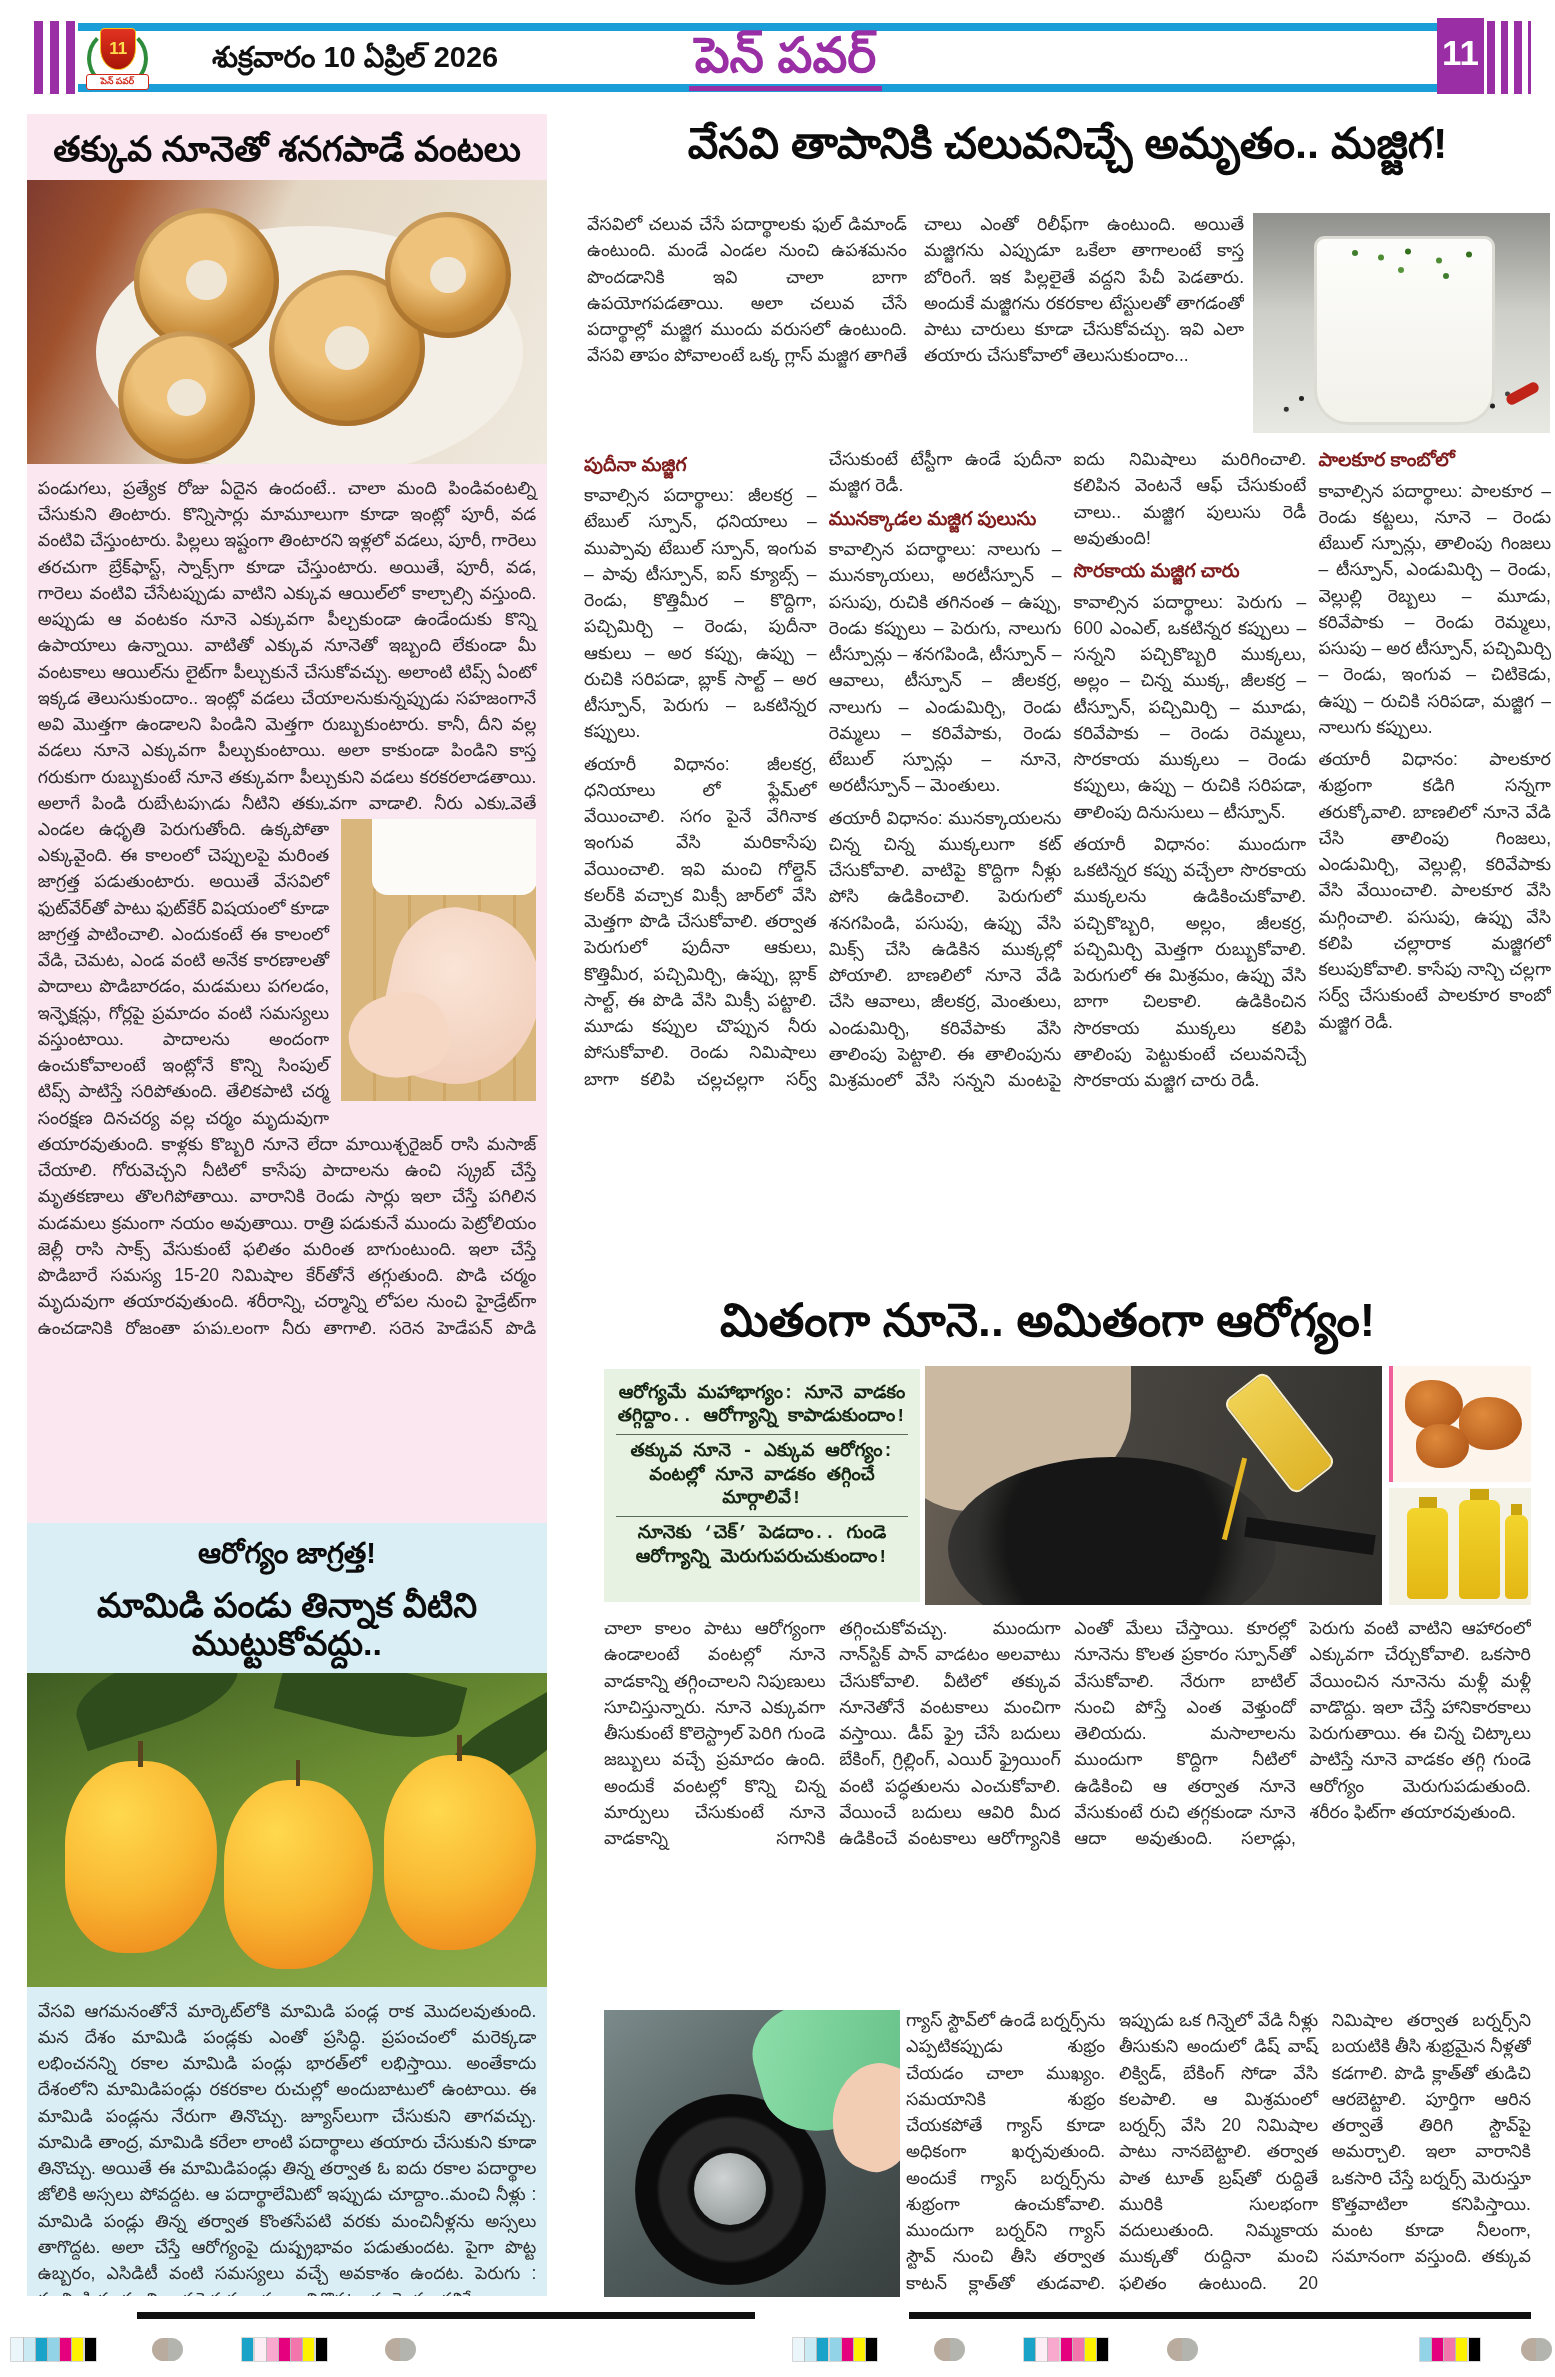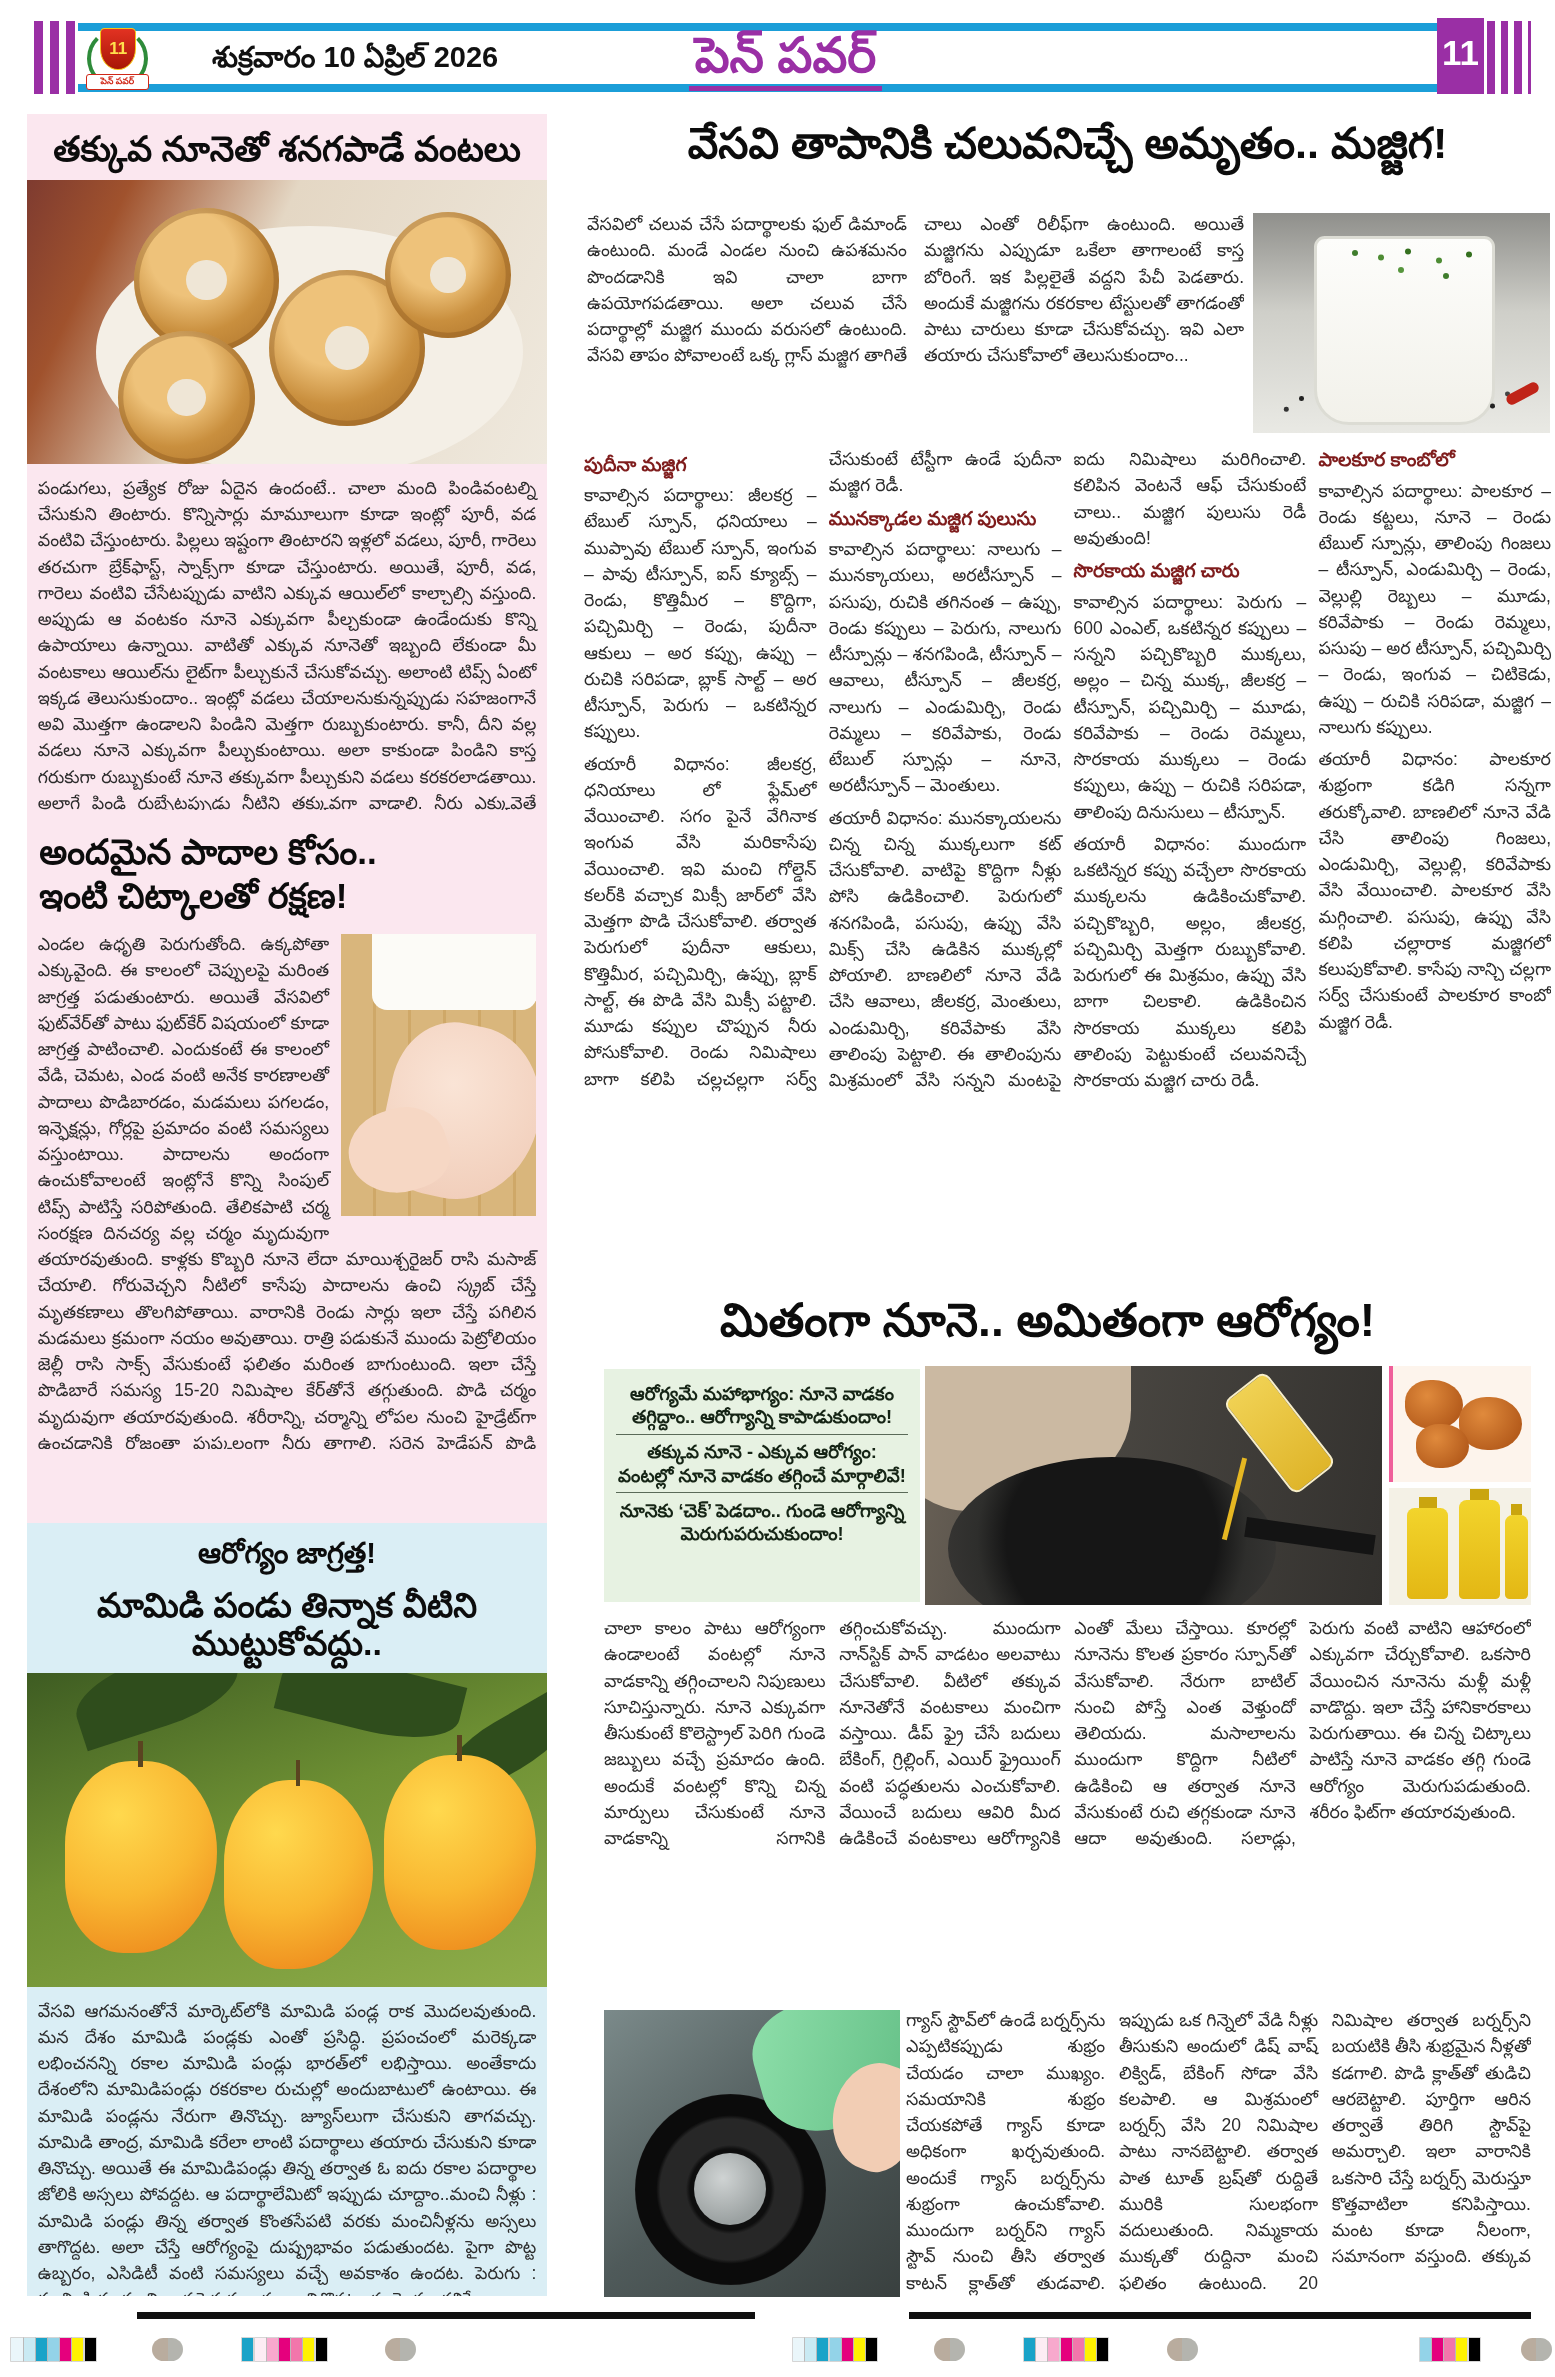--- a/index.html
+++ b/index.html
@@ -71,21 +71,21 @@
   .photo-bm .pepper{position:absolute;left:46px;top:183px;width:4.6px;height:4.6px;border-radius:50%;background:#222;box-shadow:191px 7.6px 0 #222,206px -4.6px 0 #444,-15.2px 10.7px 0 #333;}
   .photo-bm .chili{position:absolute;left:252px;top:175px;width:35px;height:10.7px;background:#c02418;border-radius:6.1px;transform:rotate(-28deg);}
   .bm-cols{position:absolute;left:0;top:326px;width:967px;height:766px;column-count:4;column-gap:12.2px;overflow:hidden;}
   .sub-head{font-weight:800;font-size:19px;color:#7f1d1d;margin:4.6px 0 3px 0;}
   .bm-cols p{margin:0 0 6.1px 0;}
 
   
   .art-oil{position:absolute;left:564px;top:1296px;width:967px;height:633px;overflow:hidden;}
   .oil-head{font-size:46px;text-align:center;line-height:1.05;}
   .oil-box{position:absolute;left:40px;top:73px;width:316px;height:233px;background:#e7f2e2;padding:7.6px 12.2px;box-sizing:border-box;overflow:hidden;}
-  .oil-box .item{font-size:18.3px;font-weight:700;color:#152415;text-align:center;line-height:1.28;padding:5.3px 1.5px;border-bottom:1.5px solid #5a6a58;}
+  .oil-box .item{font-size:18.3px;font-weight:700;color:#152415;text-align:center;line-height:1.28;padding:5.3px 1.5px;border-bottom:1.5px solid #5a6a58;font-family:Liberation Mono, monospace;}
   .oil-box .item:last-child{border-bottom:none;}
   .photo-oilpan{position:absolute;left:361px;top:70px;width:457px;height:239px;background:linear-gradient(100deg,#6b6257 0%,#4a4742 35%,#33312e 100%);}
   .photo-oilpan .shirt{position:absolute;left:-23px;top:-23px;width:229px;height:168px;background:#cbb9a2;border-radius:0 0 60% 30%;}
   .photo-oilpan .pan{position:absolute;left:23px;top:91px;width:328px;height:183px;border-radius:50%;background:radial-gradient(circle at 50% 45%,#161616 0 55%,#2e2e2c 70%,#3c3a38 100%);}
   .photo-oilpan .handle{position:absolute;left:320px;top:160px;width:130px;height:20px;background:#141414;transform:rotate(8deg);}
   .photo-oilpan .bottle{position:absolute;left:328px;top:7.6px;width:49px;height:114px;background:linear-gradient(#f0d153,#dfb52a);border:2.3px solid #f7eec9;border-radius:9.1px;transform:rotate(-38deg);}
   .photo-oilpan .stream{position:absolute;left:307px;top:91px;width:5.3px;height:84px;background:#e6b722;transform:rotate(14deg);}
   .photo-chicken{position:absolute;left:825px;top:70px;width:142px;height:116px;background:#fdf4ec;border-left:4.6px solid #ef5f9a;}
   .photo-chicken .blob{position:absolute;border-radius:46% 54% 52% 48%;background:radial-gradient(circle at 38% 32%,#e08a3c,#b55c1c 75%);}
   .photo-chicken .b1{left:12.2px;top:13.7px;width:58px;height:49px;}
@@ -140,24 +140,20 @@
     <div class="headline vada-head">తక్కువ నూనెతో శనగపాడే వంటలు</div>
     <div class="photo photo-vada">
       <div class="plate"></div>
       <div class="vada v1"></div>
       <div class="vada v2"></div>
       <div class="vada v3"></div>
       <div class="vada v4"></div>
     </div>
     <div class="body-txt vada-body">పండుగలు, ప్రత్యేక రోజు ఏదైన ఉందంటే.. చాలా మంది పిండివంటల్ని చేసుకుని తింటారు. కొన్నిసార్లు మామూలుగా కూడా ఇంట్లో పూరీ, వడ వంటివి చేస్తుంటారు. పిల్లలు ఇష్టంగా తింటారని ఇళ్లలో వడలు, పూరీ, గారెలు తరచుగా బ్రేక్‌ఫాస్ట్, స్నాక్స్‌గా కూడా చేస్తుంటారు. అయితే, పూరీ, వడ, గారెలు వంటివి చేసేటప్పుడు వాటిని ఎక్కువ ఆయిల్‌లో కాల్చాల్సి వస్తుంది. అప్పుడు ఆ వంటకం నూనె ఎక్కువగా పీల్చకుండా ఉండేందుకు కొన్ని ఉపాయాలు ఉన్నాయి. వాటితో ఎక్కువ నూనెతో ఇబ్బంది లేకుండా మీ వంటకాలు ఆయిల్‌ను లైట్‌గా పీల్చుకునే చేసుకోవచ్చు. అలాంటి టిప్స్ ఏంటో ఇక్కడ తెలుసుకుందాం.. ఇంట్లో వడలు చేయాలనుకున్నప్పుడు సహజంగానే అవి మొత్తగా ఉండాలని పిండిని మెత్తగా రుబ్బుకుంటారు. కానీ, దీని వల్ల వడలు నూనె ఎక్కువగా పీల్చుకుంటాయి. అలా కాకుండా పిండిని కాస్త గరుకుగా రుబ్బుకుంటే నూనె తక్కువగా పీల్చుకుని వడలు కరకరలాడతాయి. అలాగే పిండి రుబ్బేటప్పుడు నీటిని తక్కువగా వాడాలి. నీరు ఎక్కువైతే వడలు నూనెను ఎక్కువగా పీల్చుకుంటాయి. వడలు వేసే ముందు నూనె బాగా వేడెక్కిన తర్వాతే వేయాలి. నూనె సరిగా వేడెక్కకుండా వేస్తే అవి నూనెను ఎక్కువగా పీల్చుకుంటాయి. మంట మీడియం ఫ్లేమ్‌లో పెట్టుకుని వడలను బంగారు రంగు వచ్చే వరకు వేయించాలి. వేయించిన వెంటనే వాటిని పేపర్ టవల్ మీద వేస్తే అదనపు నూనె తొలగిపోతుంది. గారెల విషయంలోనూ ఇవే జాగ్రత్తలు పాటించాలి. ఈ చిట్కాలు ఫాలో అయితే ఎటువంటి భయం లేకుండా హ్యాపీగా తినవచ్చు.</div>
 
-    <div class="headline feet-head">
-      <div>అందమైన పాదాల కోసం..</div>
-      <div>ఇంటి చిట్కాలతో రక్షణ!</div>
-    </div>
     <div class="body-txt feet-body">
       <span class="photo photo-feet" style="display:block;position:relative;">
         <span class="towel"></span>
         <span class="heel"></span>
         <span class="hand"></span>
       </span>
       <span>ఎండల ఉధృతి పెరుగుతోంది. ఉక్కపోతా ఎక్కువైంది. ఈ కాలంలో చెప్పులపై మరింత జాగ్రత్త పడుతుంటారు. అయితే వేసవిలో ఫుట్‌వేర్‌తో పాటు ఫుట్‌కేర్ విషయంలో కూడా జాగ్రత్త పాటించాలి. ఎందుకంటే ఈ కాలంలో వేడి, చెమట, ఎండ వంటి అనేక కారణాలతో పాదాలు పొడిబారడం, మడమలు పగలడం, ఇన్ఫెక్షన్లు, గోర్లపై ప్రమాదం వంటి సమస్యలు వస్తుంటాయి. పాదాలను అందంగా ఉంచుకోవాలంటే ఇంట్లోనే కొన్ని సింపుల్ టిప్స్ పాటిస్తే సరిపోతుంది. తేలికపాటి చర్మ సంరక్షణ దినచర్య వల్ల చర్మం మృదువుగా తయారవుతుంది. కాళ్లకు కొబ్బరి నూనె లేదా మాయిశ్చరైజర్ రాసి మసాజ్ చేయాలి. గోరువెచ్చని నీటిలో కాసేపు పాదాలను ఉంచి స్క్రబ్ చేస్తే మృతకణాలు తొలగిపోతాయి. వారానికి రెండు సార్లు ఇలా చేస్తే పగిలిన మడమలు క్రమంగా నయం అవుతాయి. రాత్రి పడుకునే ముందు పెట్రోలియం జెల్లీ రాసి సాక్స్ వేసుకుంటే ఫలితం మరింత బాగుంటుంది. ఇలా చేస్తే పొడిబారే సమస్య 15-20 నిమిషాల కేర్‌తోనే తగ్గుతుంది. పొడి చర్మం మృదువుగా తయారవుతుంది. శరీరాన్ని, చర్మాన్ని లోపల నుంచి హైడ్రేట్‌గా ఉంచడానికి రోజంతా పుష్కలంగా నీరు తాగాలి. సరైన హైడ్రేషన్ పొడి చర్మానికి చెక్ పెడుతుంది.</span>
     </div>
   </div>
 

